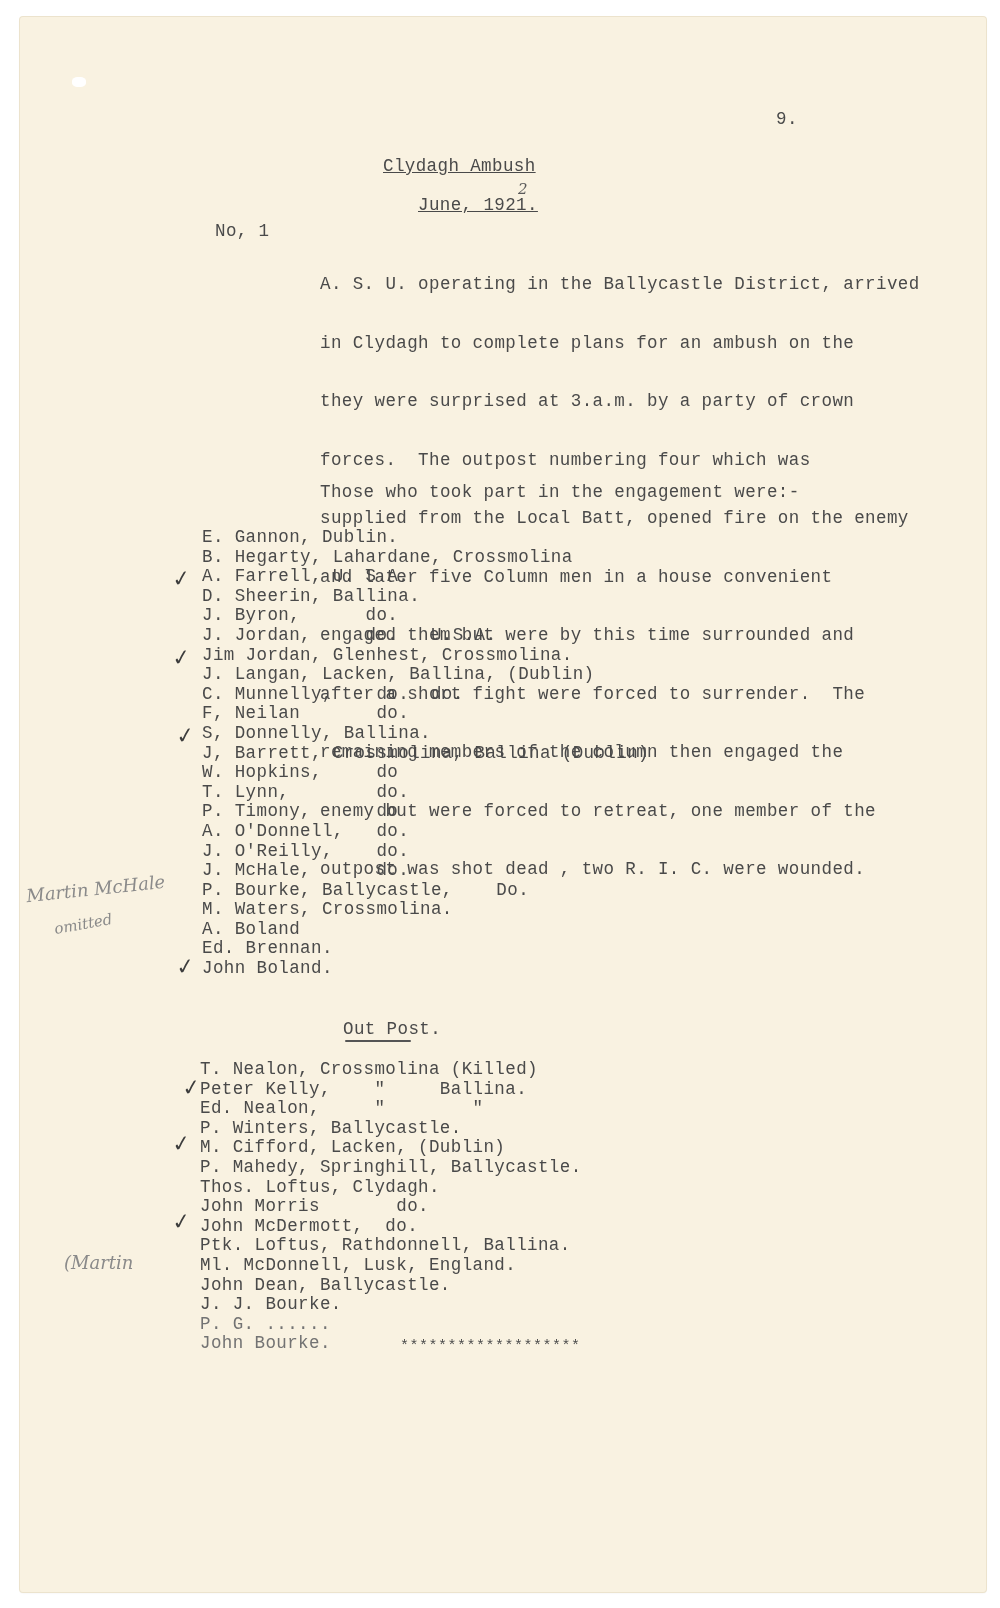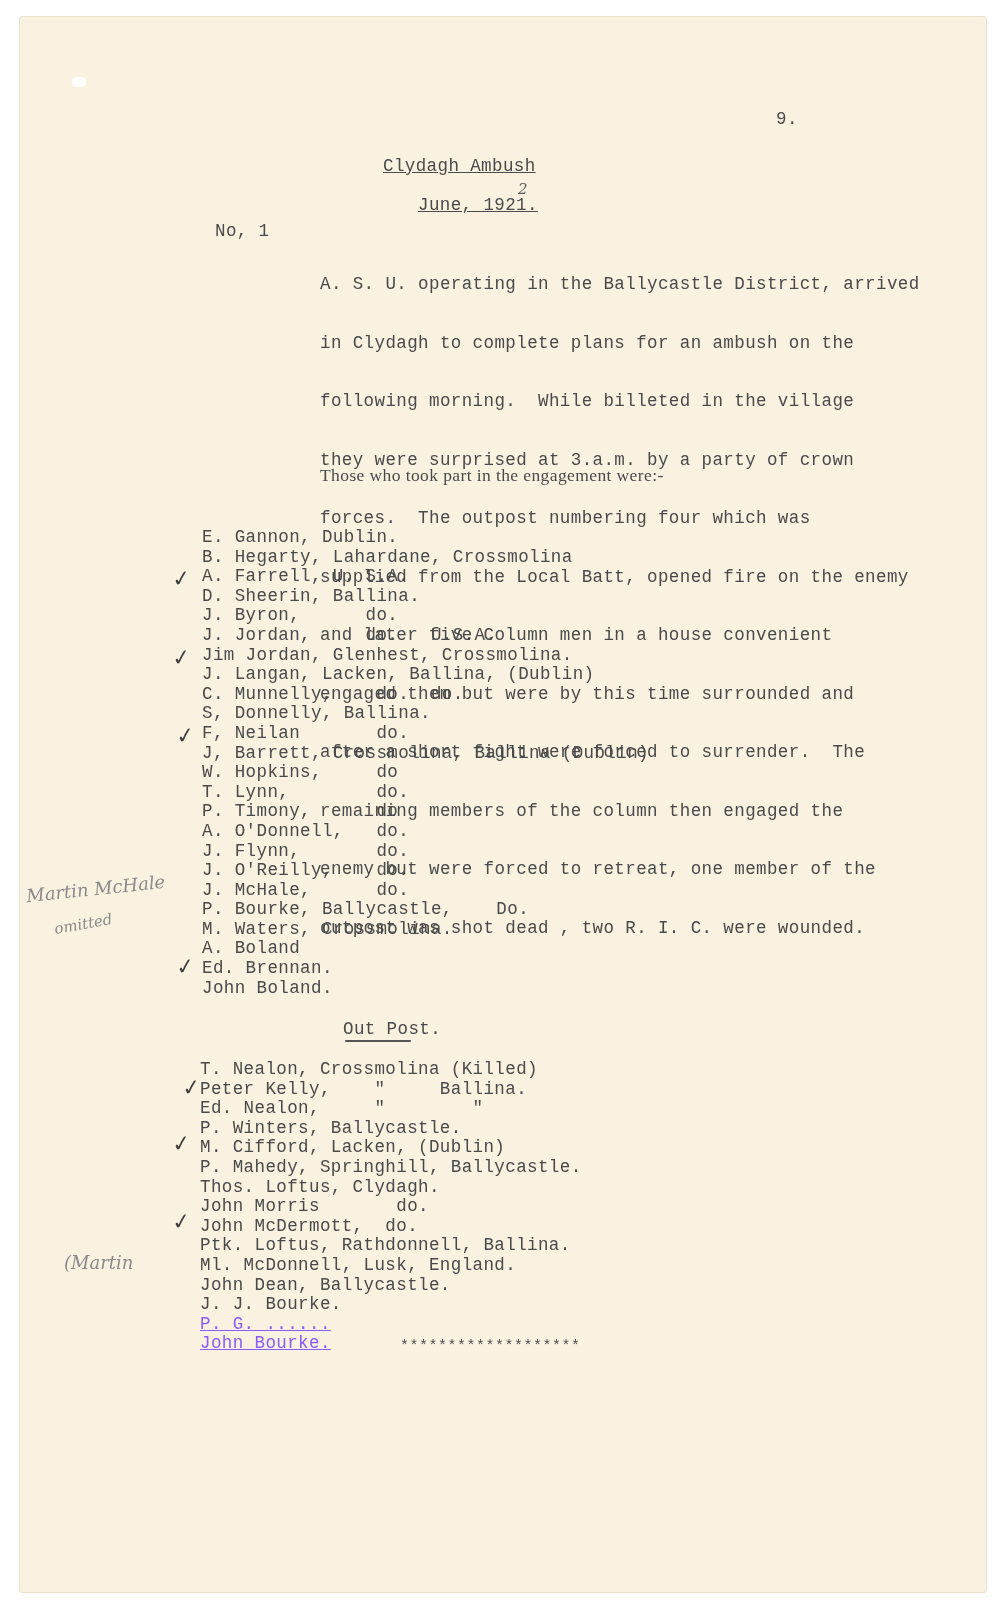--- a/index.html
+++ b/index.html
@@ -32,35 +32,35 @@
     }
     .page-num { left: 776px; top: 110px; }
     .title { left: 383px; top: 157px; text-decoration: underline; }
     .date { left: 418px; top: 196px; text-decoration: underline; }
     .date .correction {
       position: absolute; left: 100px; top: -16px;
       font-family: "DejaVu Serif", serif; font-style: italic; font-size: 15px; color: #5a5a5a;
     }
     .item-no { left: 215px; top: 222px; }
     .para { left: 320px; top: 236px; }
-    .intro { left: 320px; top: 466px; font-family: Liberation Serif, serif; }
+    .intro { left: 320px; top: 483px; }
     .list { position: absolute; left: 202px; top: 528px; }
     .list .row {
       font-size: 17.5px; line-height: 19.6px; white-space: pre; letter-spacing: 0.4px; height: 19.6px;
     }
     .subhead { left: 343px; top: 1020px; }
     .subhead-underline {
       position: absolute; left: 345px; top: 1040px; width: 66px; height: 2px; background: #555;
       border-radius: 2px;
     }
     .list2 { position: absolute; left: 200px; top: 1060px; }
     .list2 .row {
       font-size: 17.5px; line-height: 19.6px; white-space: pre; letter-spacing: 0.4px; height: 19.6px;
     }
-    .faded { color: #8b5cf6; text-decoration: underline; }
+    .faded { color: #737373; }
     .stars { left: 400px; top: 1337px; font-size: 15px; letter-spacing: 0.5px; }
     .tick {
       position: absolute;
       font-family: "DejaVu Sans", sans-serif;
       font-size: 22px; color: #3d3d3d;
       transform: rotate(-8deg);
     }
     .handwriting {
       position: absolute;
       font-family: "DejaVu Serif", serif;
@@ -78,21 +78,20 @@
 </div>
 
 <div class="t page-num">9.</div>
 <div class="t title">Clydagh Ambush</div>
 <div class="t date"><span>June, 1921.</span><span class="correction">2</span></div>
 
 <div class="t item-no">No, 1</div>
 <div class="t para">
   <div>A. S. U. operating in the Ballycastle District, arrived</div>
   <div>in Clydagh to complete plans for an ambush on the</div>
-  <div>following morning.  While billeted in the village</div>
   <div>they were surprised at 3.a.m. by a party of crown</div>
   <div>forces.  The outpost numbering four which was</div>
   <div>supplied from the Local Batt, opened fire on the enemy</div>
   <div>and later five Column men in a house convenient</div>
   <div>engaged them but were by this time surrounded and</div>
   <div>after a short fight were forced to surrender.  The</div>
   <div>remaining members of the column then engaged the</div>
   <div>enemy but were forced to retreat, one member of the</div>
   <div>outpost was shot dead , two R. I. C. were wounded.</div>
 </div>
@@ -102,28 +101,27 @@
 <div class="list">
   <div class="row">E. Gannon, Dublin.</div>
   <div class="row">B. Hegarty, Lahardane, Crossmolina</div>
   <div class="row">A. Farrell, U. S.A.</div>
   <div class="row">D. Sheerin, Ballina.</div>
   <div class="row">J. Byron,      do.</div>
   <div class="row">J. Jordan,     do.   U.S.A.</div>
   <div class="row">Jim Jordan, Glenhest, Crossmolina.</div>
   <div class="row">J. Langan, Lacken, Ballina, (Dublin)</div>
   <div class="row">C. Munnelly,    do.  do.</div>
+  <div class="row">F, Neilan       do.</div>
   <div class="row">S, Donnelly, Ballina.</div>
-  <div class="row">F, Neilan       do.</div>
   <div class="row">J, Barrett, Crossmolina, Ballina (Dublin)</div>
   <div class="row">W. Hopkins,     do</div>
   <div class="row">T. Lynn,        do.</div>
   <div class="row">P. Timony,      do</div>
   <div class="row">A. O'Donnell,   do.</div>
-  <div class="row">J. Flynn,       do.</div>
   <div class="row">J. O'Reilly,    do.</div>
   <div class="row">J. McHale,      do.</div>
   <div class="row">P. Bourke, Ballycastle,    Do.</div>
   <div class="row">M. Waters, Crossmolina.</div>
   <div class="row">A. Boland</div>
   <div class="row">Ed. Brennan.</div>
   <div class="row">John Boland.</div>
 </div>
 
 <div class="t subhead">Out Post.</div>

